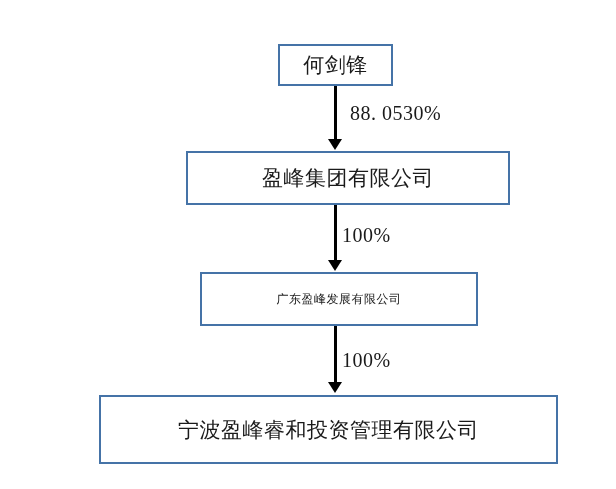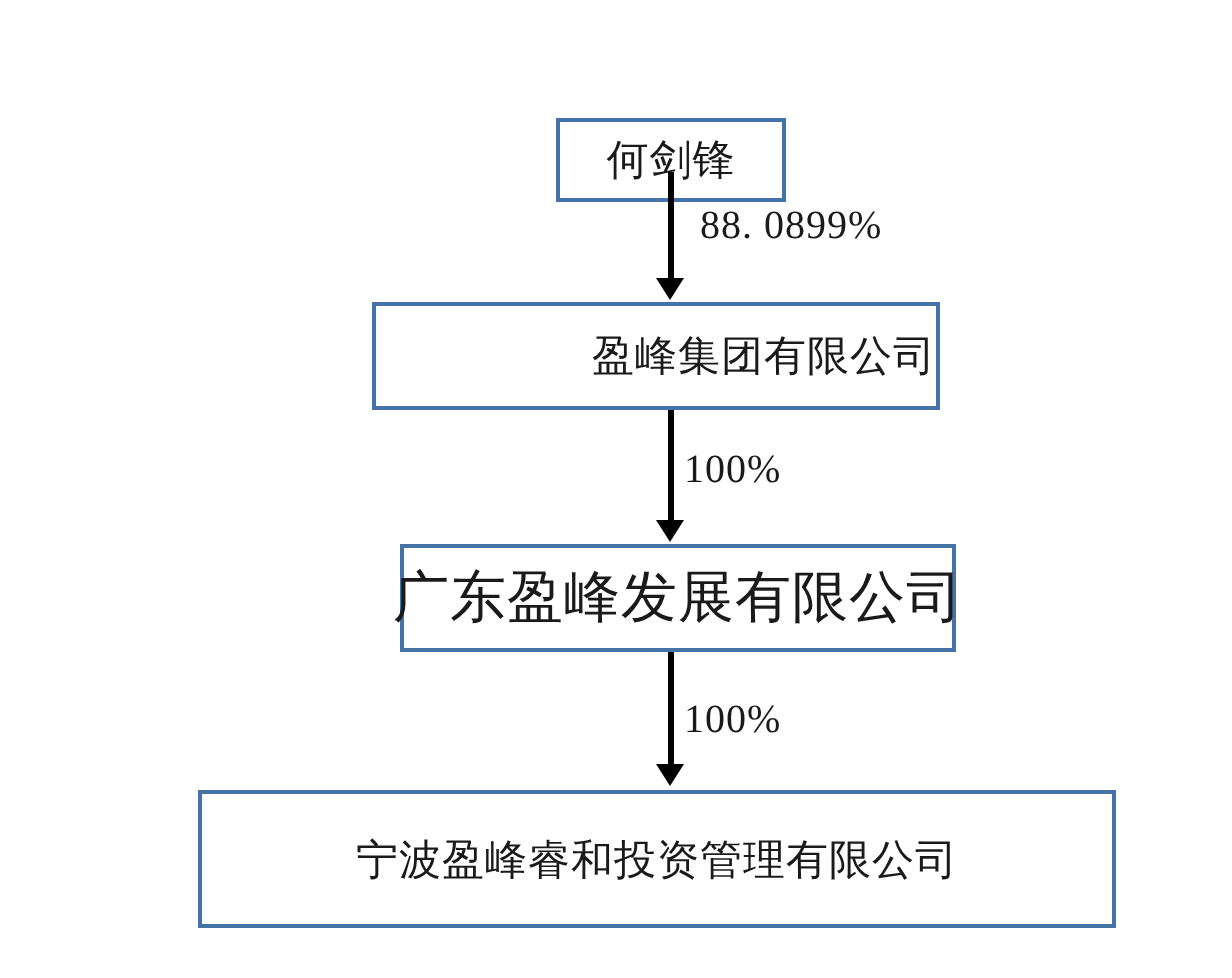--- a/index.html
+++ b/index.html
@@ -29,23 +29,23 @@
     display: flex;
     align-items: center;
     justify-content: center;
     color: #1a1a1a;
     font-family: "Liberation Serif", "DejaVu Serif", serif;
     letter-spacing: 0.5px;
     white-space: nowrap;
   }
 
   
-  .node-1 { left: 278px; top: 44px;  width: 115px; height: 42px; font-size: 21px; margin-top: 15px; }
-  .node-2 { left: 186px; top: 151px; width: 284px; height: 54px; font-size: 21px; justify-content: flex-end; }
-  .node-3 { left: 200px; top: 272px; width: 278px; height: 54px; font-size: 28px; }
+  .node-1 { left: 278px; top: 44px;  width: 115px; height: 42px; font-size: 21px; }
+  .node-2 { left: 186px; top: 151px; width: 324px; height: 54px; font-size: 21px; }
+  .node-3 { left: 200px; top: 272px; width: 278px; height: 54px; font-size: 12px; }
   .node-4 { left: 99px;  top: 395px; width: 459px; height: 69px; font-size: 21px; }
 
   
   .connector {
     position: absolute;
     width: 3px;
     background: #000000;
     left: 334px;
   }
   .arrowhead {
@@ -81,21 +81,21 @@
 <body>
 
 <div id="diagram">
 
   <div class="node node-1">
     <span>何剑锋</span>
   </div>
 
   <div class="connector conn-1"></div>
   <div class="arrowhead head-1"></div>
-  <div class="edge-label label-1">88. 0899%</div>
+  <div class="edge-label label-1">88. 0530%</div>
 
   <div class="node node-2">
     <span>盈峰集团有限公司</span>
   </div>
 
   <div class="connector conn-2"></div>
   <div class="arrowhead head-2"></div>
   <div class="edge-label label-2">100%</div>
 
   <div class="node node-3">

